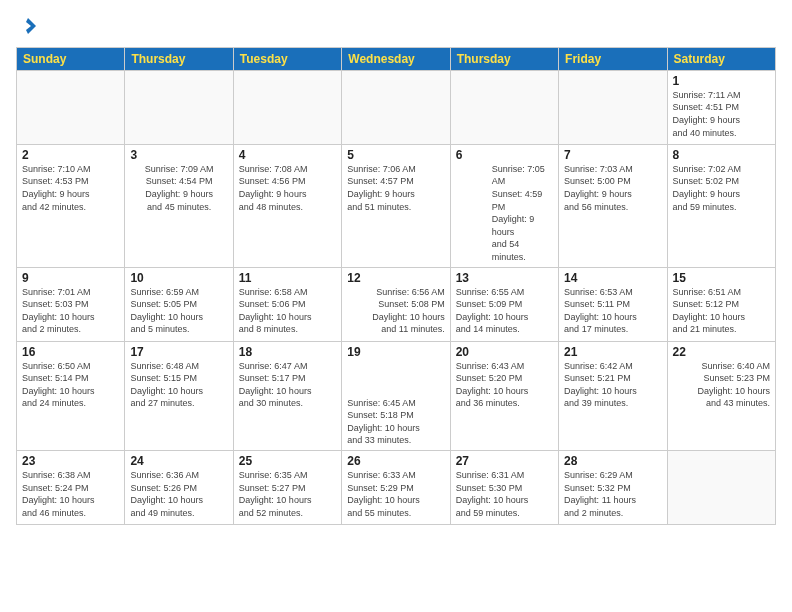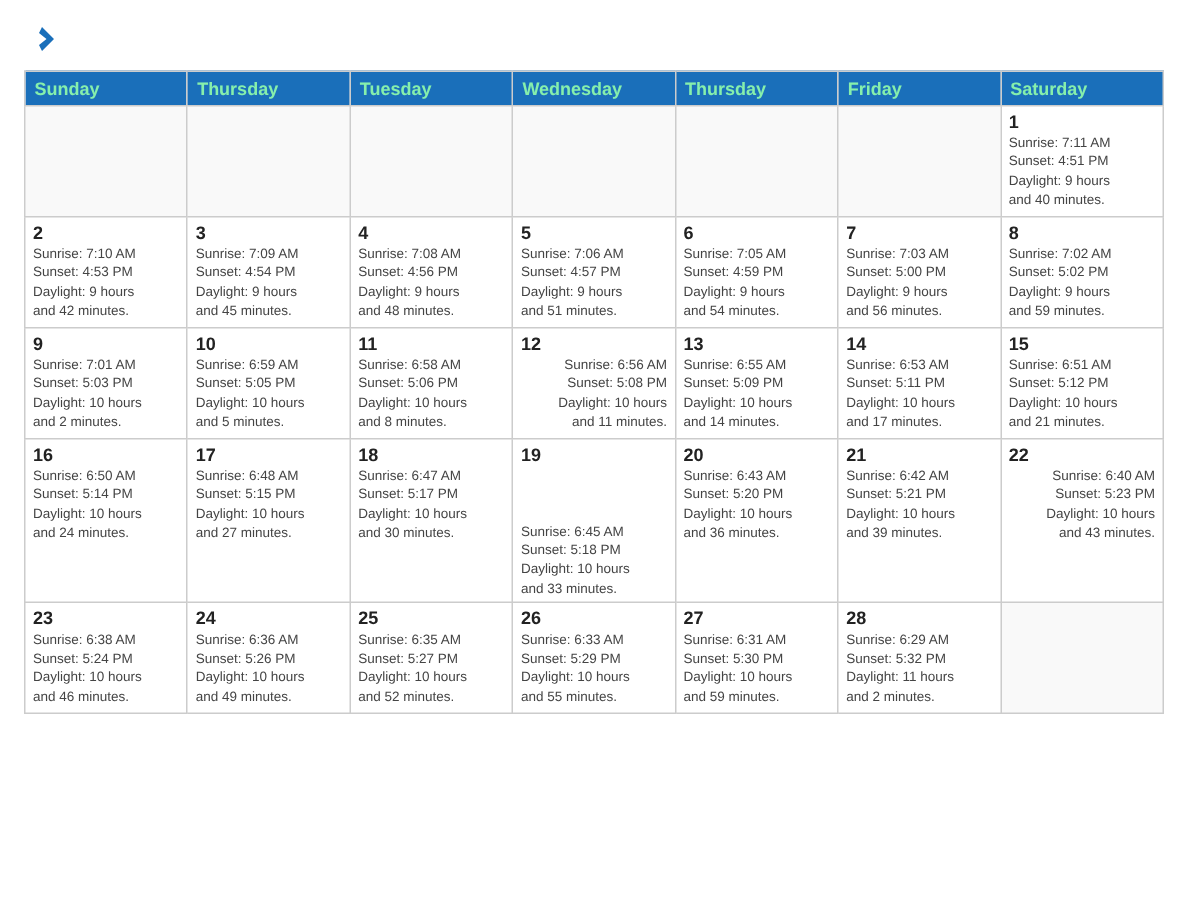--- a/index.html
+++ b/index.html
@@ -51,21 +51,21 @@
       color: #444;
       margin-top: 2px;
     }
     .calendar {
       width: 100%;
       border-collapse: collapse;
       margin-top: 6px;
     }
     .calendar th {
       background-color: #1a6fba;
-      color: #86efac;
+      color: #fde047;
       font-size: 12px;
       font-weight: bold;
       padding: 4px 6px;
       text-align: left;
       border: 1px solid #ccc;
     }
     .calendar td {
       border: 1px solid #ccc;
       vertical-align: top;
       padding: 3px 5px;
@@ -145,42 +145,42 @@
         <tr>
           <td>
             <span class="day-number">2</span>
             <div class="day-info" style="white-space: pre-line;">Sunrise: 7:10 AM
 Sunset: 4:53 PM
 Daylight: 9 hours
 and 42 minutes.</div>
           </td>
           <td>
             <span class="day-number">3</span>
-            <div class="day-info" style="white-space: pre-line;">Sunrise: 7:09 AM
+            <div class="day-info" style="white-space: pre-line; text-align: center;">Sunrise: 7:09 AM
 Sunset: 4:54 PM
 Daylight: 9 hours
 and 45 minutes.</div>
           </td>
           <td>
             <span class="day-number">4</span>
             <div class="day-info" style="white-space: pre-line;">Sunrise: 7:08 AM
 Sunset: 4:56 PM
 Daylight: 9 hours
 and 48 minutes.</div>
           </td>
           <td>
             <span class="day-number">5</span>
             <div class="day-info" style="white-space: pre-line;">Sunrise: 7:06 AM
 Sunset: 4:57 PM
 Daylight: 9 hours
 and 51 minutes.</div>
           </td>
           <td>
             <span class="day-number">6</span>
-            <div class="day-info" style="white-space: pre-line;">Sunrise: 7:05 AM
+            <div class="day-info" style="white-space: pre-line; margin-left: 36px;">Sunrise: 7:05 AM
 Sunset: 4:59 PM
 Daylight: 9 hours
 and 54 minutes.</div>
           </td>
           <td>
             <span class="day-number">7</span>
             <div class="day-info" style="white-space: pre-line;">Sunrise: 7:03 AM
 Sunset: 5:00 PM
 Daylight: 9 hours
 and 56 minutes.</div>

